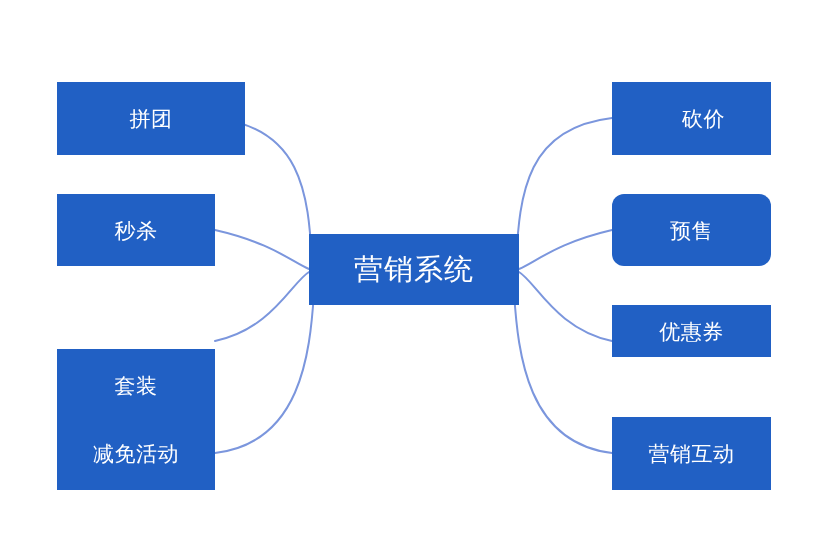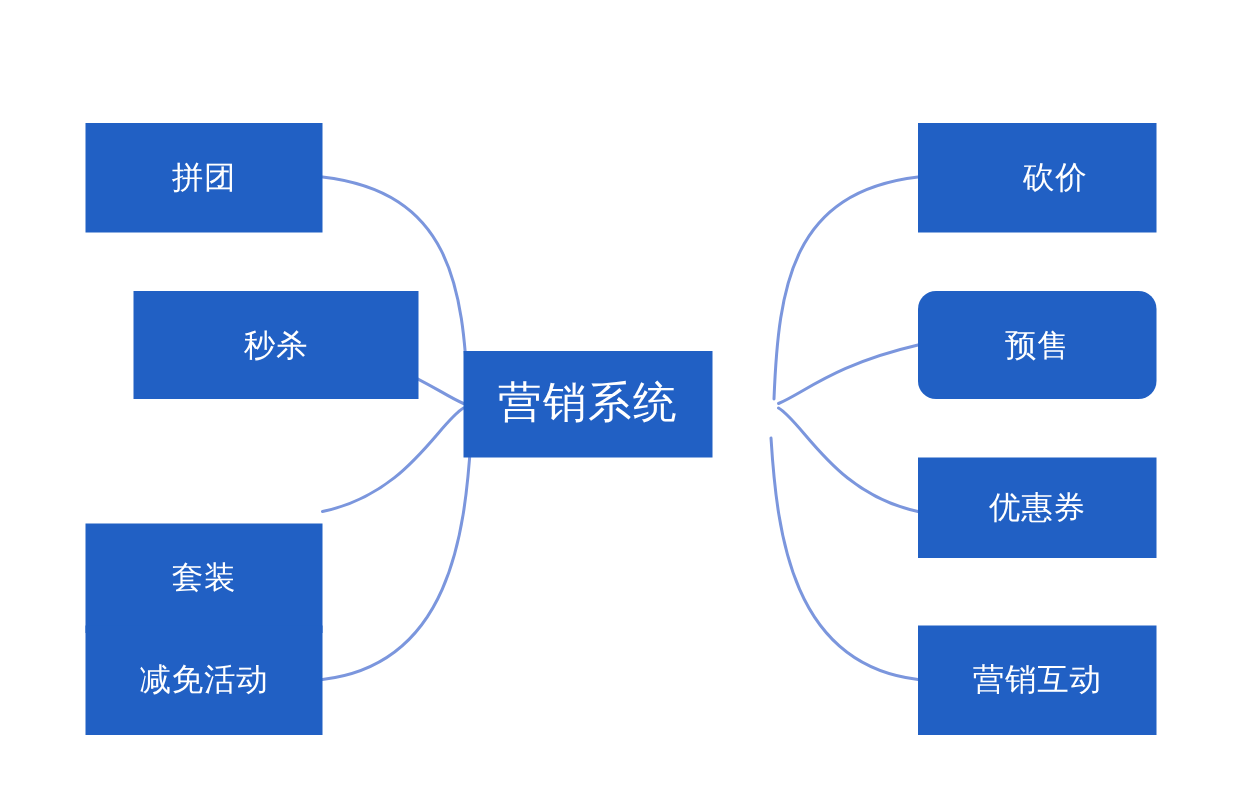--- a/index.html
+++ b/index.html
@@ -58,43 +58,43 @@
       <path d="M 215 118 C 300 128 309 190 312 266" fill="none" stroke="#7b96dd" stroke-width="2" stroke-linecap="round"></path>
       <path d="M 215 230 C 272 243 292 262 309 269" fill="none" stroke="#7b96dd" stroke-width="2" stroke-linecap="round"></path>
       <path d="M 215 341 C 272 329 292 282 309 272" fill="none" stroke="#7b96dd" stroke-width="2" stroke-linecap="round"></path>
       <path d="M 215 453 C 300 443 310 356 314 292" fill="none" stroke="#7b96dd" stroke-width="2" stroke-linecap="round"></path>
       <path d="M 516 266 C 519 190 528 128 612 118" fill="none" stroke="#7b96dd" stroke-width="2" stroke-linecap="round"></path>
       <path d="M 519 269 C 536 262 556 243 612 230" fill="none" stroke="#7b96dd" stroke-width="2" stroke-linecap="round"></path>
       <path d="M 519 272 C 536 282 556 329 612 341" fill="none" stroke="#7b96dd" stroke-width="2" stroke-linecap="round"></path>
       <path d="M 514 292 C 518 356 528 443 612 453" fill="none" stroke="#7b96dd" stroke-width="2" stroke-linecap="round"></path>
     </svg>
 
-  <div class="node node-center" style="left: 309px; top: 234px; width: 166px; height: 71px; background: rgb(33, 96, 196); color: rgb(255, 255, 255);">
+  <div class="node node-center" style="left: 309px; top: 234px; width: 210px; height: 71px; background: rgb(33, 96, 196); color: rgb(255, 255, 255);">
     <span class="node-label">营销系统</span>
   </div>
 
-  <div class="node node-leaf" style="left: 57px; top: 82px; width: 158px; height: 73px; background: rgb(33, 96, 196); color: rgb(255, 255, 255);">
+  <div class="node node-leaf" style="left: 57px; top: 82px; width: 188px; height: 73px; background: rgb(33, 96, 196); color: rgb(255, 255, 255);">
     <span class="node-label">拼团</span>
   </div>
-  <div class="node node-leaf" style="left: 57px; top: 194px; width: 190px; height: 72px; background: rgb(33, 96, 196); color: rgb(255, 255, 255); margin-left: 32px;">
+  <div class="node node-leaf" style="left: 57px; top: 194px; width: 158px; height: 72px; background: rgb(33, 96, 196); color: rgb(255, 255, 255);">
     <span class="node-label">秒杀</span>
   </div>
   <div class="node node-leaf" style="left: 57px; top: 305px; width: 158px; height: 73px; background: rgb(33, 96, 196); color: rgb(255, 255, 255); margin-top: 44px;">
     <span class="node-label">套装</span>
   </div>
   <div class="node node-leaf" style="left: 57px; top: 417px; width: 158px; height: 73px; background: rgb(33, 96, 196); color: rgb(255, 255, 255);">
     <span class="node-label">减免活动</span>
   </div>
 
   <div class="node node-leaf" style="left: 612px; top: 82px; width: 159px; height: 73px; background: rgb(33, 96, 196); color: rgb(255, 255, 255); padding-left: 24px;">
     <span class="node-label">砍价</span>
   </div>
   <div class="node node-leaf" style="left: 612px; top: 194px; width: 159px; height: 72px; background: rgb(33, 96, 196); color: rgb(255, 255, 255); border-radius: 12px;">
     <span class="node-label">预售</span>
   </div>
-  <div class="node node-leaf" style="left: 612px; top: 305px; width: 159px; height: 67px; background: rgb(33, 96, 196); color: rgb(255, 255, 255);">
+  <div class="node node-leaf" style="left: 612px; top: 305px; width: 159px; height: 52px; background: rgb(33, 96, 196); color: rgb(255, 255, 255);">
     <span class="node-label">优惠券</span>
   </div>
   <div class="node node-leaf" style="left: 612px; top: 417px; width: 159px; height: 73px; background: rgb(33, 96, 196); color: rgb(255, 255, 255);">
     <span class="node-label">营销互动</span>
   </div>
 
 </div>
 
 </body></html>

